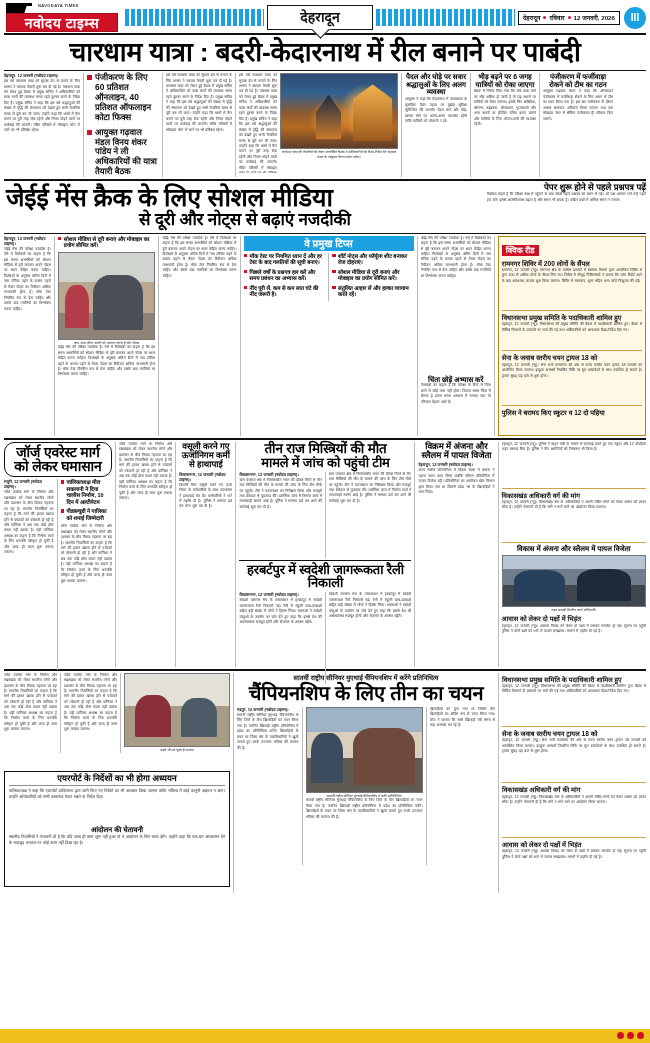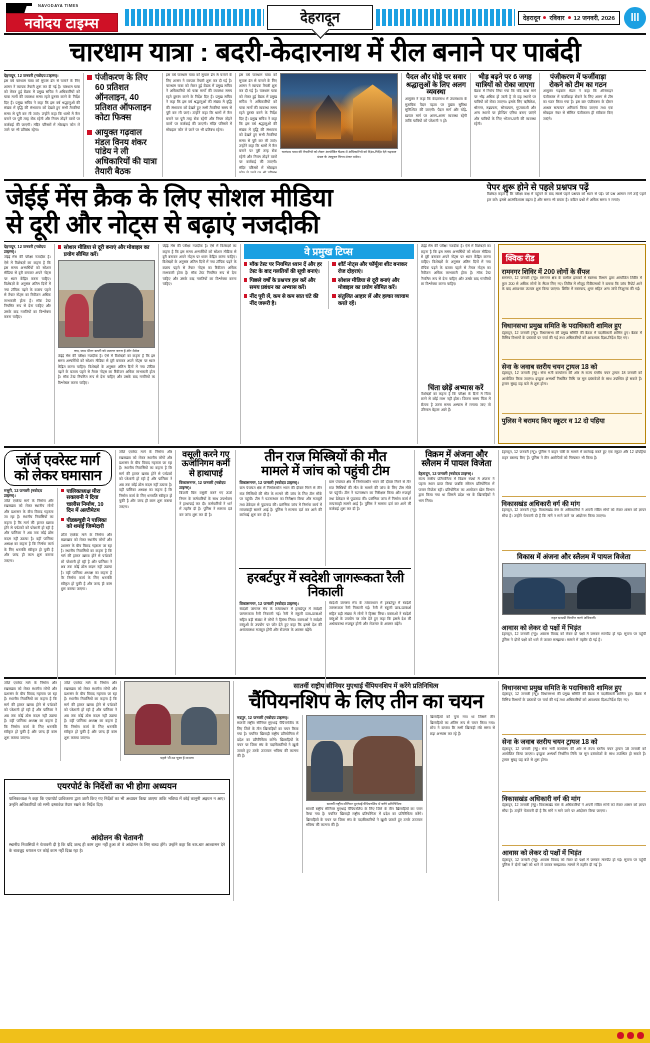--- a/index.html
+++ b/index.html
@@ -58,21 +58,21 @@
   
   .tx { font-size: 3.6px; line-height: 1.52; text-align: justify; color: #23211f;
         word-spacing: .4px; hyphens: none; overflow: hidden; }
   .tx.s4 { font-size: 4.0px; line-height: 1.5; }
 
   .byline { font-size: 4px; font-weight:700; color:#111; margin-bottom:1px; }
 
   
   .sh { font-weight: 700; color: #000; line-height: 1.1; }
   .sh-xs { font-size: 7px; }
-  .sh-s  { font-size: 8.5px; }
+  .sh-s  { font-size: 8.5px; text-align: right; }
   .ctr { text-align: center; }
 
   
   .bullets { font-size: 8.4px; font-weight:700; line-height: 1.18; color:#111; }
   .bullets li { list-style: none; position: relative; padding-left: 8px; margin-bottom: 5px; }
   .bullets li:before { content:""; position:absolute; left:0; top:2px; width:5px; height:5px;
       background:#cf1126; }
 
   .bul-sm { font-size: 5.4px; font-weight:700; line-height:1.2; }
   .bul-sm li { list-style:none; position:relative; padding-left:6px; margin-bottom:3px;}
@@ -220,21 +220,21 @@
       <div class="sh sh-xs ctr">पंजीकरण में फर्जीवाड़ा रोकने को टीम का गठन</div>
       <div class="tx" style="height:64px;margin-top:1px;">आयुक्त गढ़वाल मंडल ने कहा कि ऑनलाइन पंजीकरण में फर्जीवाड़ा रोकने के लिए अलग से टीम का गठन किया गया है। इस बार पंजीकरण के दौरान आधार सत्यापन अनिवार्य किया जाएगा तथा एक मोबाइल नंबर से सीमित पंजीकरण ही स्वीकार किए जाएंगे।</div>
     </div>
   </div>
 
   <div class="hr-thick"></div>
 
   <div class="cols">
     <div class="col" style="width:482px;">
       <div class="lead-head" style="font-size:25px;text-align:left;padding:1px 0 0 2px;">जेईई मेंस क्रैक के लिए सोशल मीडिया</div>
-      <div class="lead-head" style="font-size:25px;text-align:left;padding:0 0 2px 2px;">से दूरी और नोट्स से बढ़ाएं नजदीकी</div>
+      <div class="lead-head" style="font-size:17px;text-align:center;padding:0 0 2px 2px;">से दूरी और नोट्स से बढ़ाएं नजदीकी</div>
     </div>
     <div class="col" style="width:160px;">
       <div class="sh sh-s">पेपर शुरू होने से पहले प्रश्नपत्र पढ़ें</div>
       <div class="tx" style="height:30px;">विशेषज्ञ कहते हैं कि परीक्षा कक्ष में पहुंचने के बाद सबसे पहले प्रश्नपत्र को ध्यान से पढ़ें। जो प्रश्न आसान लगें उन्हें पहले हल करें। इससे आत्मविश्वास बढ़ता है और समय भी बचता है। कठिन प्रश्नों में अधिक समय न लगाएं।</div>
     </div>
   </div>
   <div class="hr-thin"></div>
 
   <div class="cols" style="height:200px;">
 

